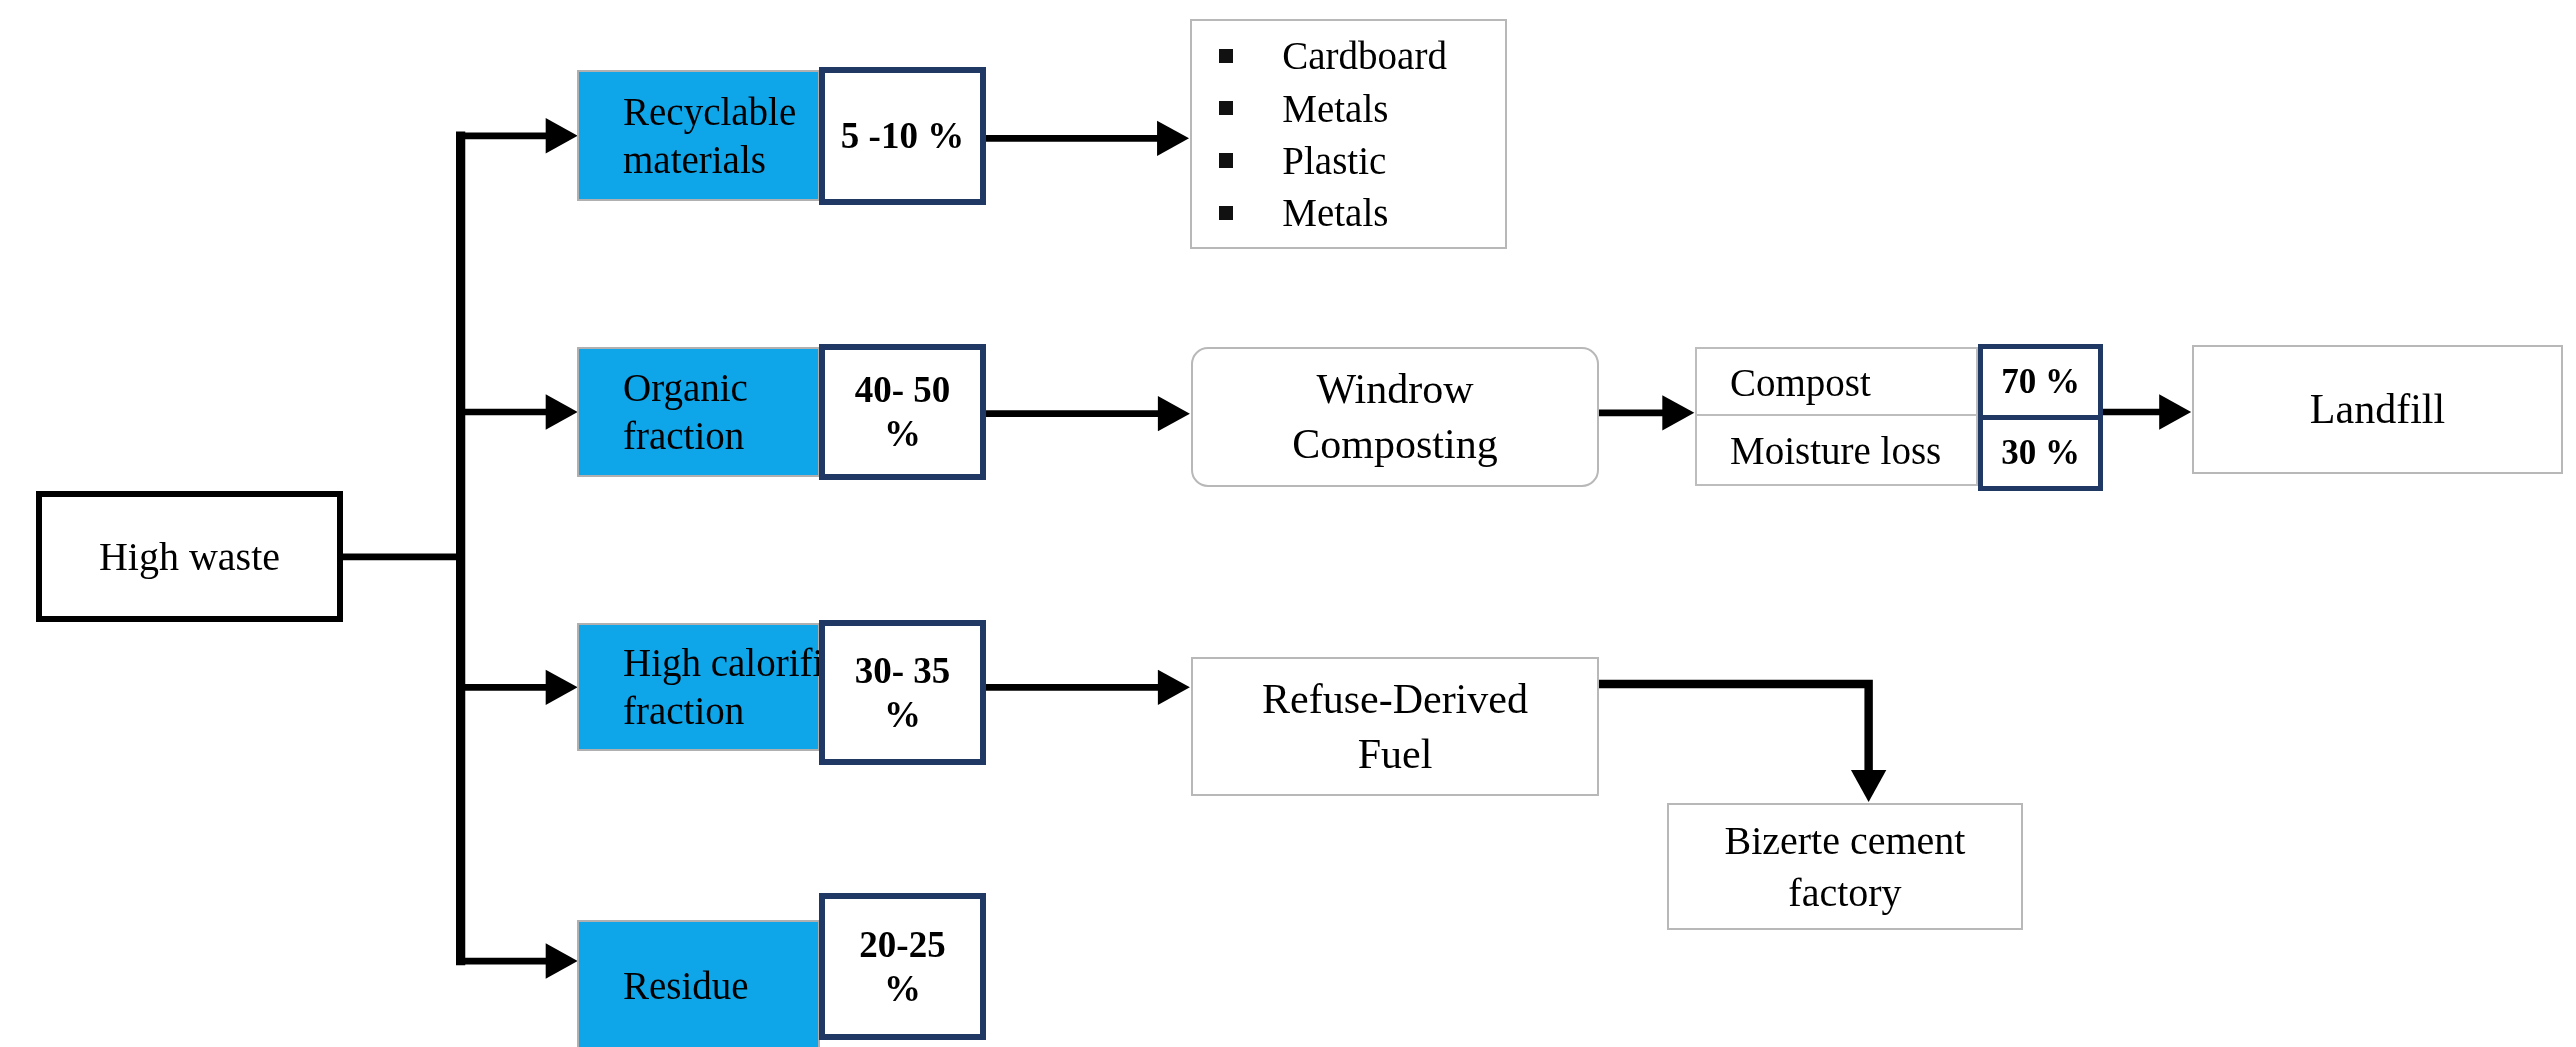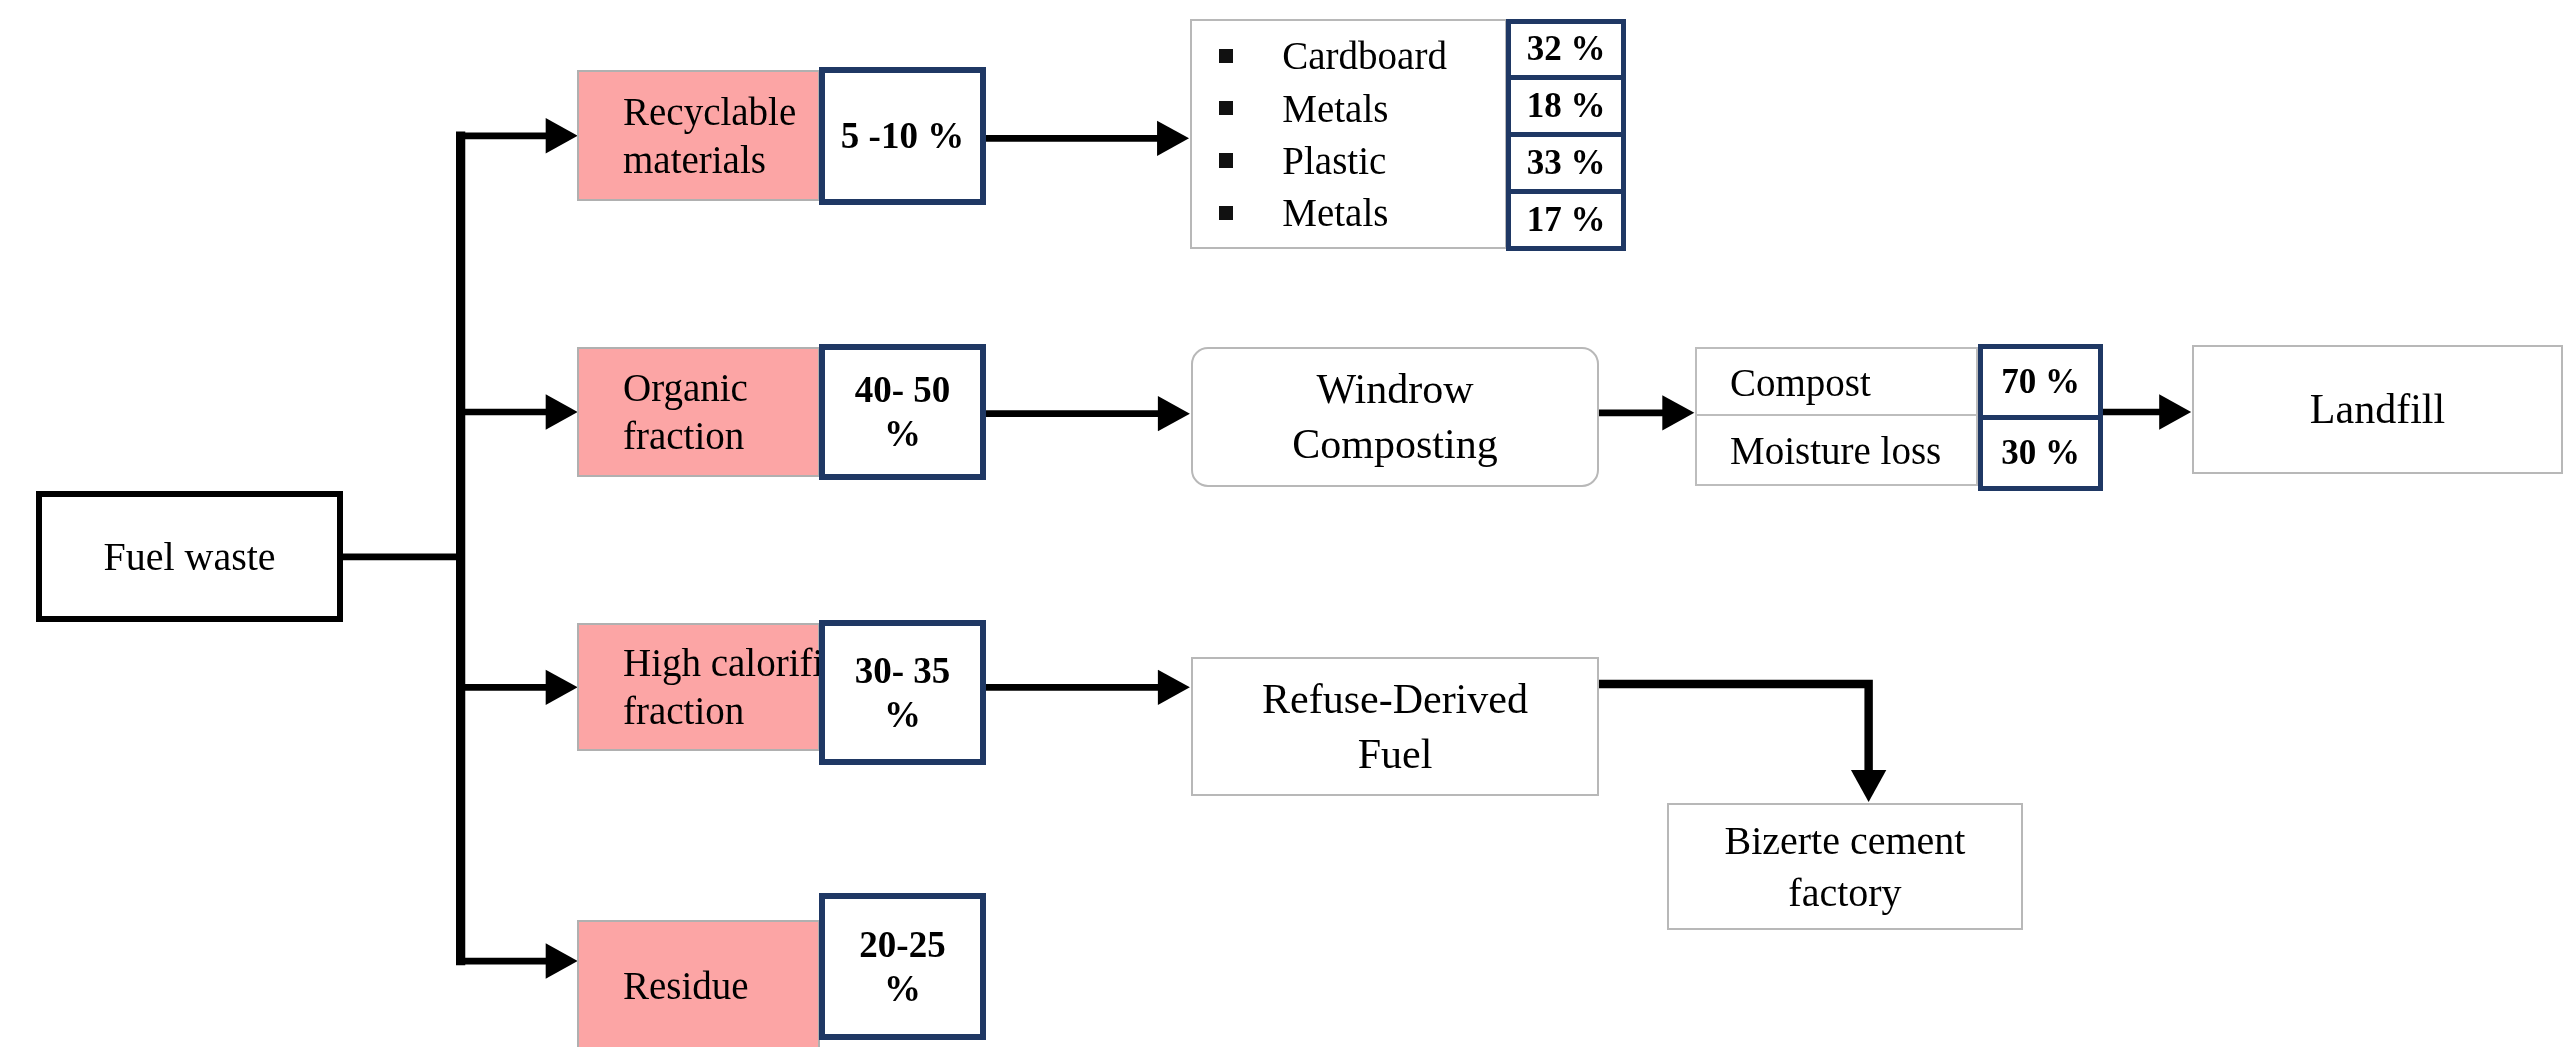--- a/index.html
+++ b/index.html
@@ -26,21 +26,21 @@
     font-size: 40px;
   }
 
   
   .frac-label {
     left: 577px; width: 243px;
     border: 2.5px solid #b0b0b0;
     display: flex; flex-direction: column; justify-content: center;
     padding-left: 44px;
     font-size: 39px; line-height: 1.22;
-    background: #fca5a5;
+    background: #0ea5e9;
   }
   .frac-label .line { display: block; white-space: nowrap; }
 
   
   .pct-box {
     left: 819px; width: 167px;
     border: 6.7px solid #1f3864;
     display: flex; flex-direction: column; align-items: center; justify-content: center;
     font-size: 37px; font-weight: bold; line-height: 1.18;
     background: #ffffff; text-align: center;
@@ -135,21 +135,21 @@
     <polygon points="2602,489 2564,468 2564,510" fill="#000"></polygon>
 
     <line x1="1168" y1="816" x2="1378" y2="816" stroke="#000" stroke-width="8"></line>
     <polygon points="1413,816 1375,795 1375,837" fill="#000"></polygon>
 
     <polyline points="1898,812 2219,812 2219,917" fill="none" stroke="#000" stroke-width="10"></polyline>
     <polygon points="2219,952 2198,914 2240,914" fill="#000"></polygon>
   </svg>
 
   <div class="abs source-box">
-    <span>Fuel waste</span>
+    <span>High waste</span>
   </div>
 
   <div class="abs frac-label" style="top:70px;height:131px;">
     <span class="line">Recyclable</span>
     <span class="line">materials</span>
   </div>
   <div class="abs frac-label" style="top:347px;height:130px;">
     <span class="line">Organic</span>
     <span class="line">fraction</span>
   </div>
@@ -189,26 +189,20 @@
     <div class="list-row">
       <span class="bullet"></span>
       <span>Plastic</span>
     </div>
     <div class="list-row">
       <span class="bullet"></span>
       <span>Metals</span>
     </div>
   </div>
 
-  <div class="abs pct-stack stack-recyclables">
-    <div class="cell">32 %</div>
-    <div class="cell">18 %</div>
-    <div class="cell">33 %</div>
-    <div class="cell">17 %</div>
-  </div>
 
   <div class="abs proc-box windrow-box">
     <span>Windrow</span>
     <span>Composting</span>
   </div>
 
   <div class="abs out-label out-compost">
     <span>Compost</span>
   </div>
   <div class="abs out-label out-moisture">

